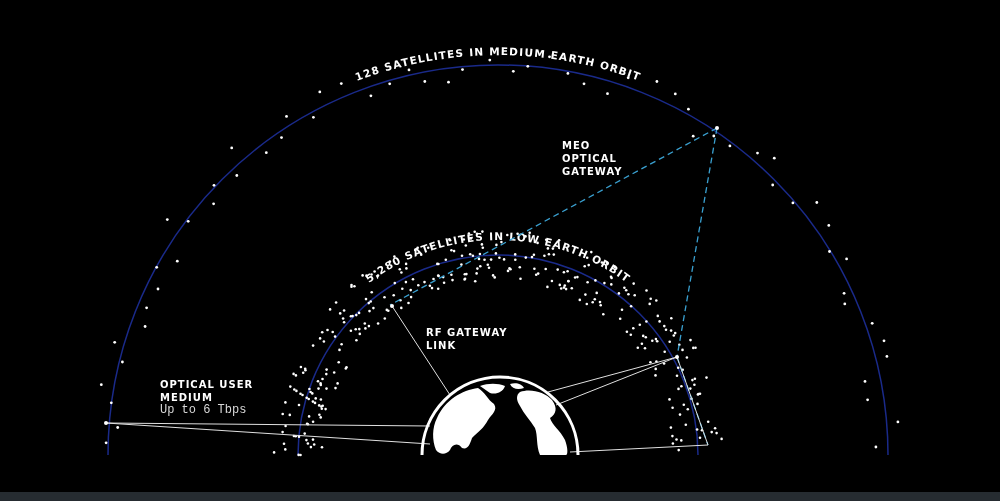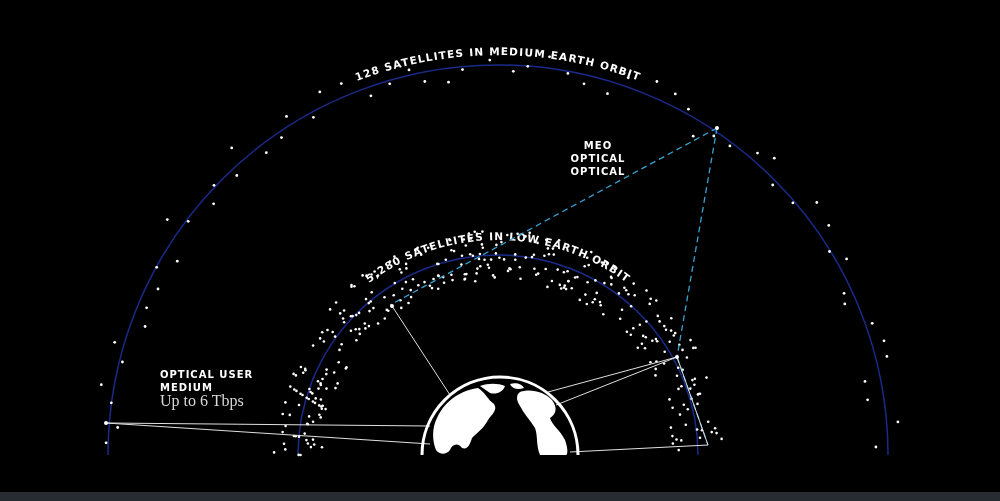--- a/index.html
+++ b/index.html
@@ -1,21 +1,21 @@
 <!DOCTYPE html>
 <html><head>
 <meta charset="utf-8">
 <style>
   html, body { margin:0; padding:0; background:#000; }
   body { width:1000px; height:501px; position:relative; overflow:hidden; font-family:"DejaVu Sans", sans-serif; }
   #stage { position:absolute; left:0; top:0; width:1000px; height:492px; background:#000; }
   #bottom-bar { position:absolute; left:0; top:492px; width:1000px; height:9px; background:#262c31; }
   svg text { font-family:"DejaVu Sans", sans-serif; }
   .lbl { position:absolute; color:#fff; font-family:"DejaVu Sans", sans-serif; font-weight:bold; font-size:10px; letter-spacing:1px; line-height:13px; }
-  .sub { position:absolute; color:#d8d8d8; font-family:Liberation Serif, serif; font-size:16px; line-height:13px; }
+  .sub { position:absolute; color:#d8d8d8; font-family:Liberation Mono, monospace; font-size:12px; line-height:13px; }
 </style>
 </head>
 <body>
 
 <div id="stage">
   <svg width="1000" height="492" viewBox="0 0 1000 492">
     <defs>
       <path id="meoTextPath" d="M 98 455 A 400 400 0 0 1 898 455"></path>
       <path id="leoTextPath" d="M 283 455 A 215 215 0 0 1 713 455"></path>
       <clipPath id="earthClip">
@@ -461,27 +461,31 @@
 
       <path fill="#fff" d="M 437 418 C 445 400, 462 390, 478 388 C 485 392, 488 400, 494 404 C 498 410, 492 414, 488 420 C 484 428, 478 432, 472 438 C 470 444, 468 450, 462 448 C 458 442, 452 444, 450 450 C 446 455, 440 455, 436 450 C 432 440, 432 428, 437 418 Z"></path>
       <path fill="#fff" d="M 480 386 C 488 383, 498 383, 505 386 C 503 392, 496 395, 490 393 Z"></path>
 
       <path fill="#fff" d="M 520 392 C 530 388, 545 392, 552 400 C 558 408, 556 414, 550 418 C 552 425, 560 430, 565 440 C 568 448, 568 455, 566 455 L 540 455 C 536 446, 538 436, 535 428 C 530 420, 524 414, 520 406 C 516 400, 516 395, 520 392 Z"></path>
       <path fill="#fff" d="M 510 384 C 516 382, 522 384, 524 388 C 518 390, 512 389, 510 384 Z"></path>
     </g>
   </svg>
 
   
-  <div class="lbl" style="left:562px; top:139px; text-align:center; width:72px;">
+  <div class="lbl" style="left:562px; top:139px; text-align:left; width:72px;">
     <div>MEO OPTICAL</div>
-    <div>OPTICAL</div>
+    <div>GATEWAY</div>
   </div>
 
-
-  <div class="lbl" style="left:160px; top:368px;">
+  <div class="lbl" style="left:426px; top:326px;">
+    <div>RF GATEWAY</div>
+    <div>LINK</div>
+  </div>
+
+  <div class="lbl" style="left:160px; top:378px;">
     <div>OPTICAL USER</div>
     <div>MEDIUM</div>
     <div class="sub" style="position:static; font-weight:normal; letter-spacing:0;">Up to 6 Tbps</div>
   </div>
 
 </div>
 
 <div id="bottom-bar"></div>
 
 </body></html>

